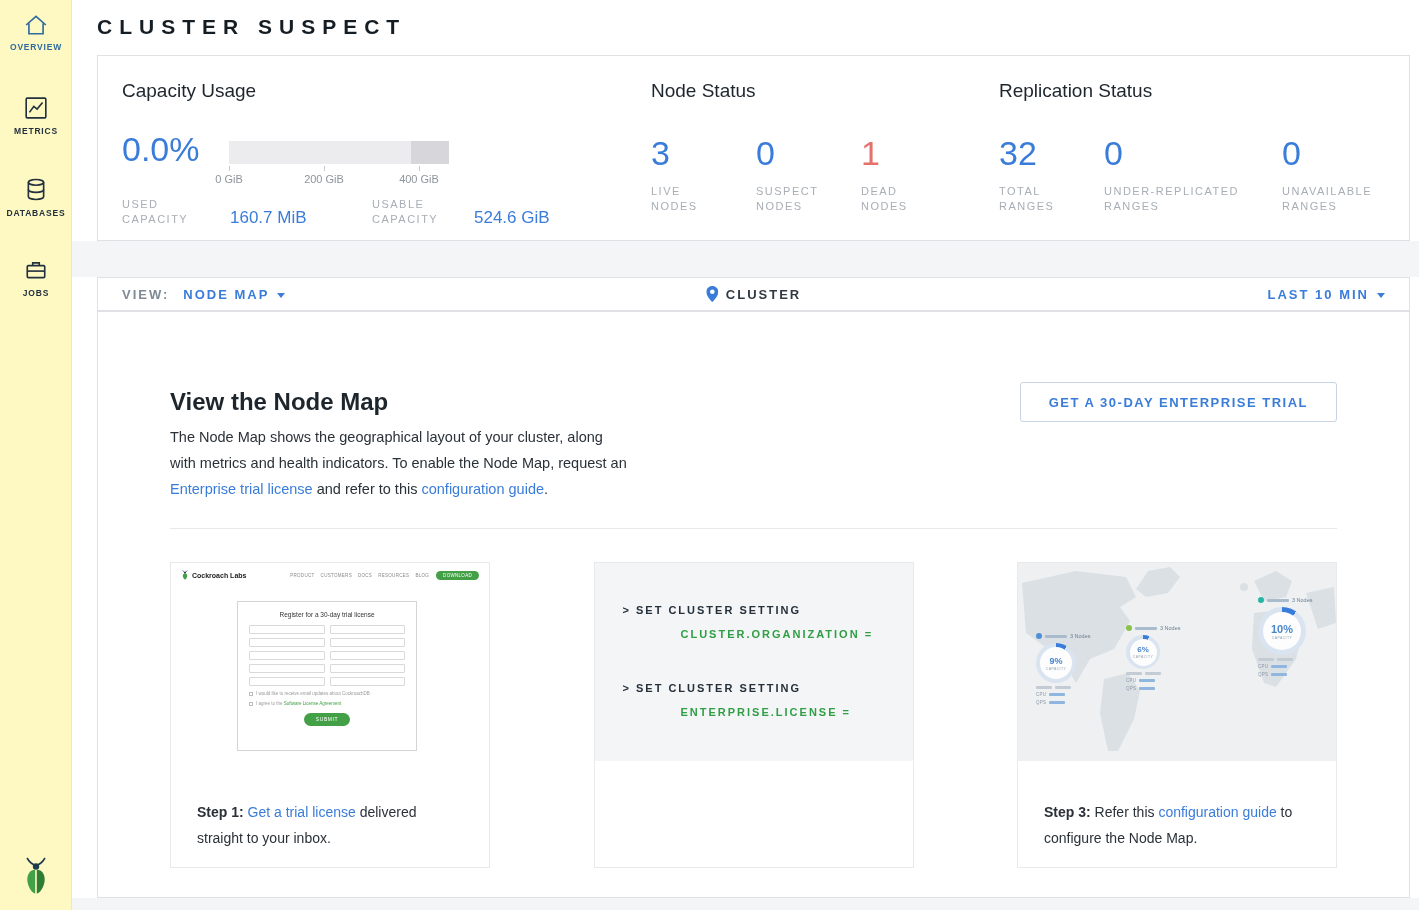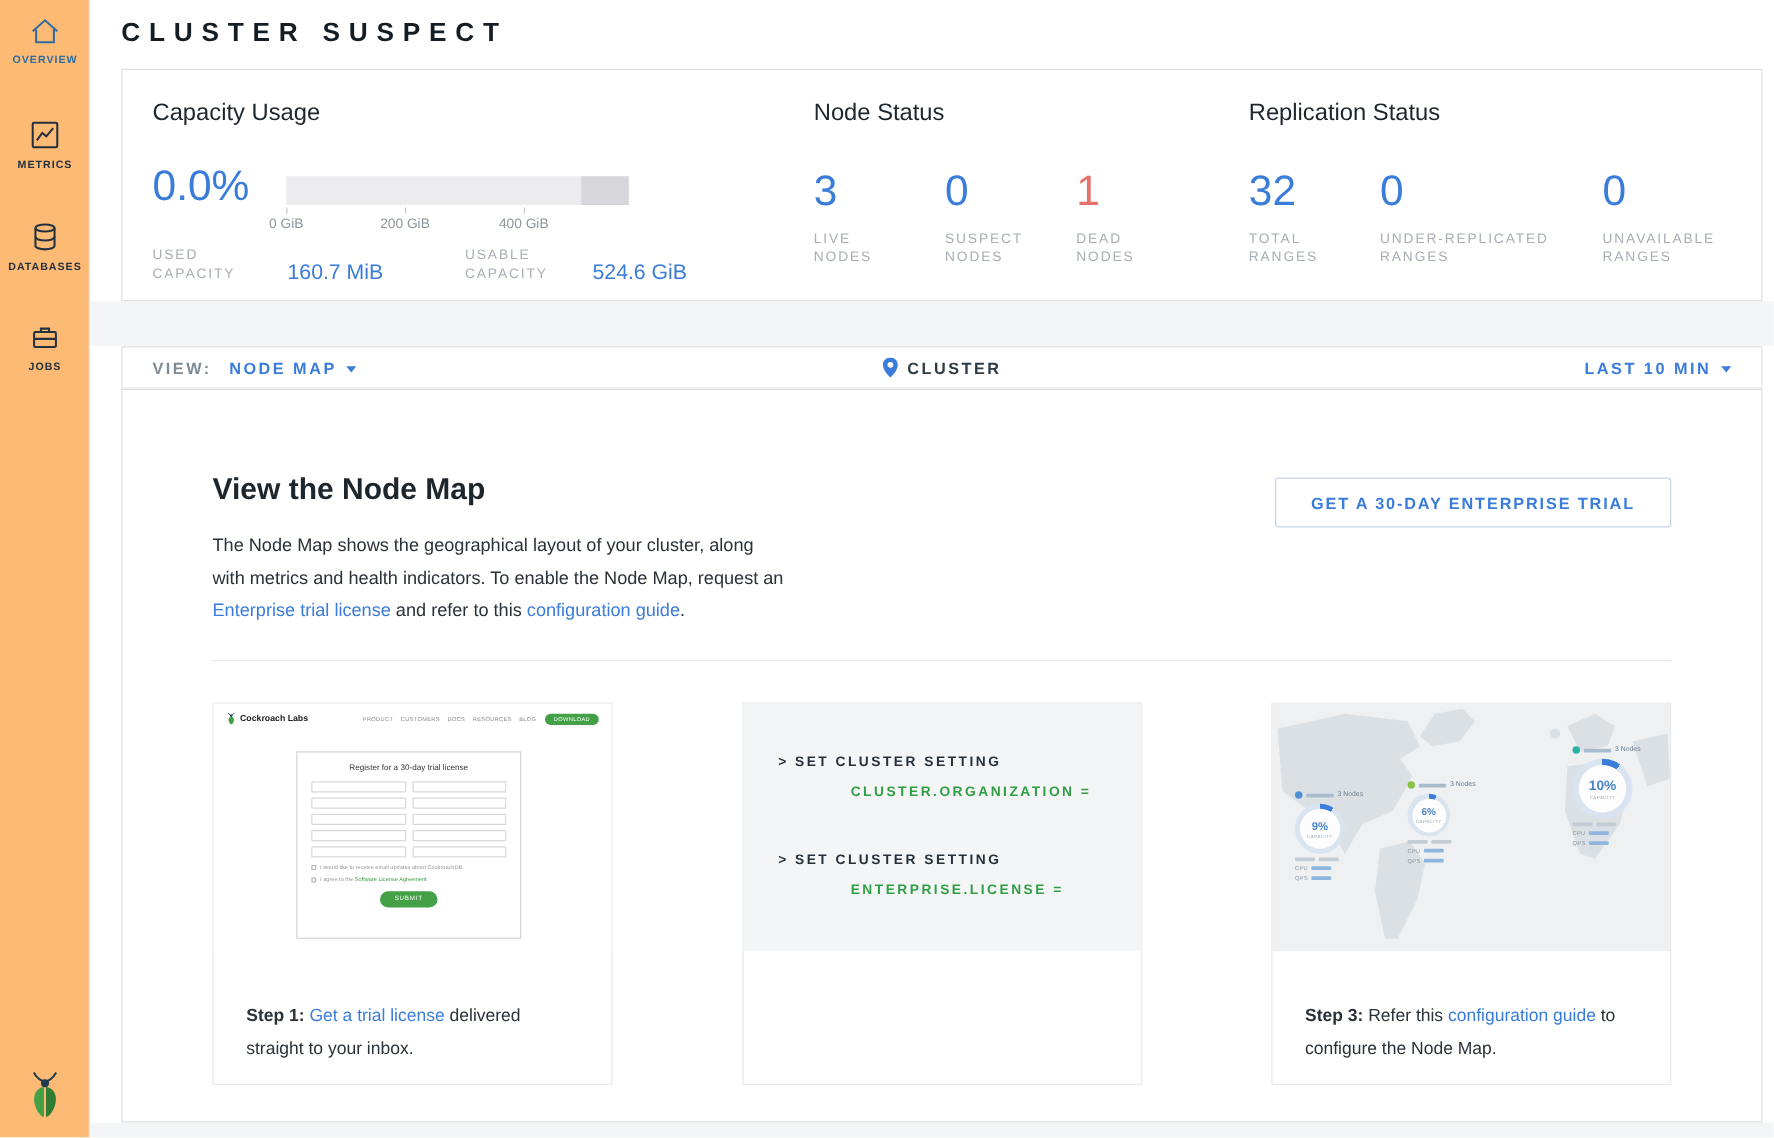--- a/index.html
+++ b/index.html
@@ -2,21 +2,21 @@
 <html style="--accent: #3a7cd9; --red: #e5726a; --green: #2f9e44;"><head>
 <meta charset="utf-8">
 <style>
   * { margin:0; padding:0; box-sizing:border-box; }
   html,body { width:1419px; height:910px; overflow:hidden;
     font-family:"Liberation Sans", sans-serif; background:#fff; color:#222b33; }
   .app { position:relative; width:1419px; height:910px; }
 
   
   .sidebar { position:absolute; left:0; top:0; width:72px; height:910px;
-    background:#fdba74; border-right:1px solid #e3e5e8; z-index:5; }
+    background:#fef9c3; border-right:1px solid #e3e5e8; z-index:5; }
   .side-item { position:absolute; left:0; width:72px; text-align:center; cursor:pointer; }
   .side-item svg { display:block; margin:0 auto; stroke:#23313e; fill:none; stroke-width:1.5; }
   .side-label { margin-top:6px; font-size:8.5px; font-weight:700; letter-spacing:.8px; color:#23313e; }
   .side-item.active svg { stroke:#2e6b9e; }
   .side-item.active .side-label { color:#2e6b9e; }
   .side-logo { position:absolute; bottom:14px; left:0; width:72px; display:flex; justify-content:center; }
 
   
   .main { position:absolute; left:72px; top:0; width:1347px; height:910px; background:#fff; }
   .gap-strip { position:absolute; left:0; width:1347px; background:#f4f5f7; }
@@ -29,21 +29,21 @@
   .sec { position:absolute; top:24px; }
   .sec-title { font-size:19px; font-weight:500; color:#1d252d; }
   .stat-items { position:absolute; top:54px; left:0; display:flex; }
   .stat-value { font-size:34px; font-weight:400; color:var(--accent,#3a7cd9); line-height:38px; }
   .stat-value.red { color:var(--red,#e5726a); }
   .stat-label { margin-top:12px; font-size:11px; font-weight:500; letter-spacing:1.5px;
     color:#a8aeb5; line-height:15px; }
 
   .sec-capacity { left:24px; width:500px; }
   .cap-pct { position:absolute; left:0; top:50px; font-size:34px; color:var(--accent,#3a7cd9); }
-  .bar-wrap { position:absolute; left:107px; top:61px; width:274px; }
+  .bar-wrap { position:absolute; left:107px; top:61px; width:220px; }
   .bar { position:relative; height:23px; background:#ececee; }
   .bar-dark { position:absolute; right:0; top:0; width:38px; height:23px; background:#d7d7db; }
   .tick { position:absolute; width:1px; height:5px; background:#c6cacd; top:25px; }
   .tick-label { position:absolute; top:32px; transform:translateX(-50%);
     font-size:11px; color:#8d959c; white-space:nowrap; }
   .cap-label { position:absolute; top:117px; font-size:11px; font-weight:500;
     letter-spacing:1.5px; color:#a8aeb5; line-height:15px; }
   .cap-value { position:absolute; top:128px; font-size:17px; color:var(--accent,#3a7cd9); }
 
   .sec-nodes { left:553px; }
@@ -60,21 +60,21 @@
     letter-spacing:2px; color:#303a44; }
   .vb-right { margin-left:auto; font-size:13px; font-weight:600; letter-spacing:2px;
     color:var(--accent,#3a7cd9); cursor:pointer; }
   .caret { display:inline-block; width:0; height:0; border-left:4.5px solid transparent;
     border-right:4.5px solid transparent; border-top:5.5px solid var(--accent,#3a7cd9);
     margin-left:8px; vertical-align:middle; }
 
   
   .main-card { position:absolute; left:25px; top:311px; width:1313px; height:587px;
     background:#fff; border:1px solid #dfe1e4; }
-  .nm-title { position:absolute; left:72px; top:66px; font-size:24px; font-weight:600; color:#1d252d; }
+  .nm-title { position:absolute; left:72px; top:76px; font-size:24px; font-weight:600; color:#1d252d; }
   .nm-desc { position:absolute; left:72px; top:112px; width:458px; font-size:14.5px;
     line-height:26px; color:#2a3138; }
   a, .link { color:var(--accent,#3a7cd9); text-decoration:none; cursor:pointer;margin-top:12px; }
   .cta-btn { position:absolute; right:72px; top:70px; height:40px; padding:0 28px;
     background:#fff; border:1px solid #c6d4e6; border-radius:3px; color:var(--accent,#3a7cd9);
     font-family:"Liberation Sans", sans-serif; font-size:13px; font-weight:600;
     letter-spacing:1.5px; cursor:pointer; }
   .divider { position:absolute; left:72px; right:72px; top:216px; height:1px; background:#e7e8ea; }
 
   .steps-row { position:absolute; left:72px; right:72px; top:250px;

